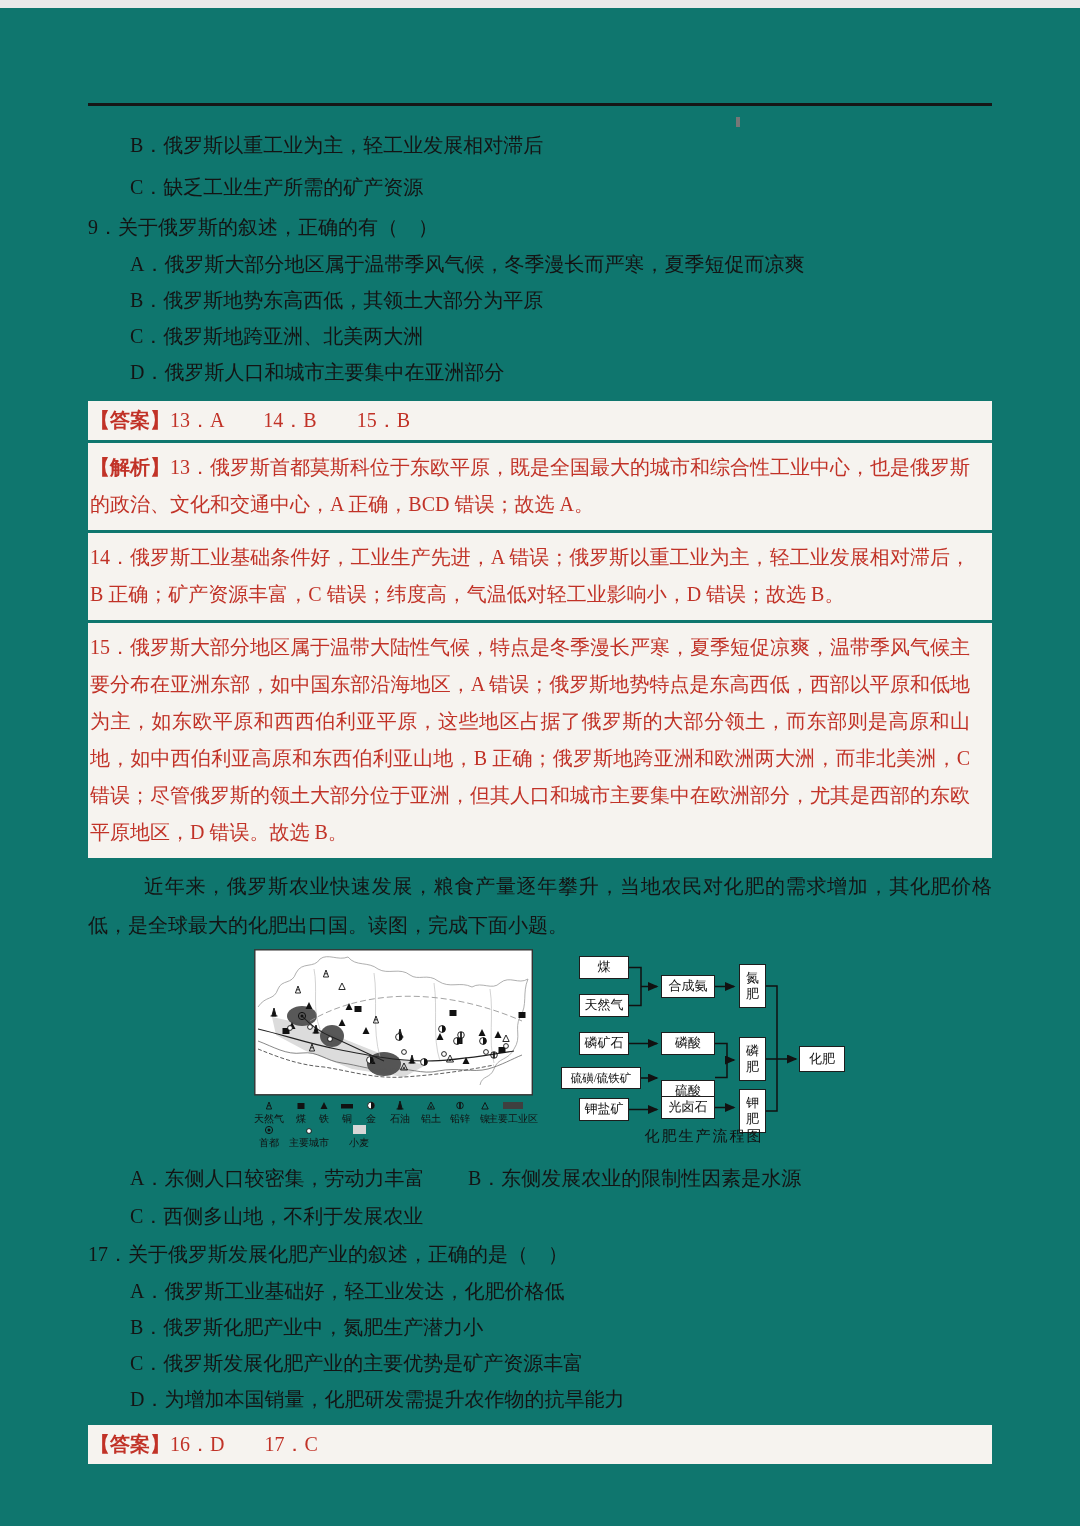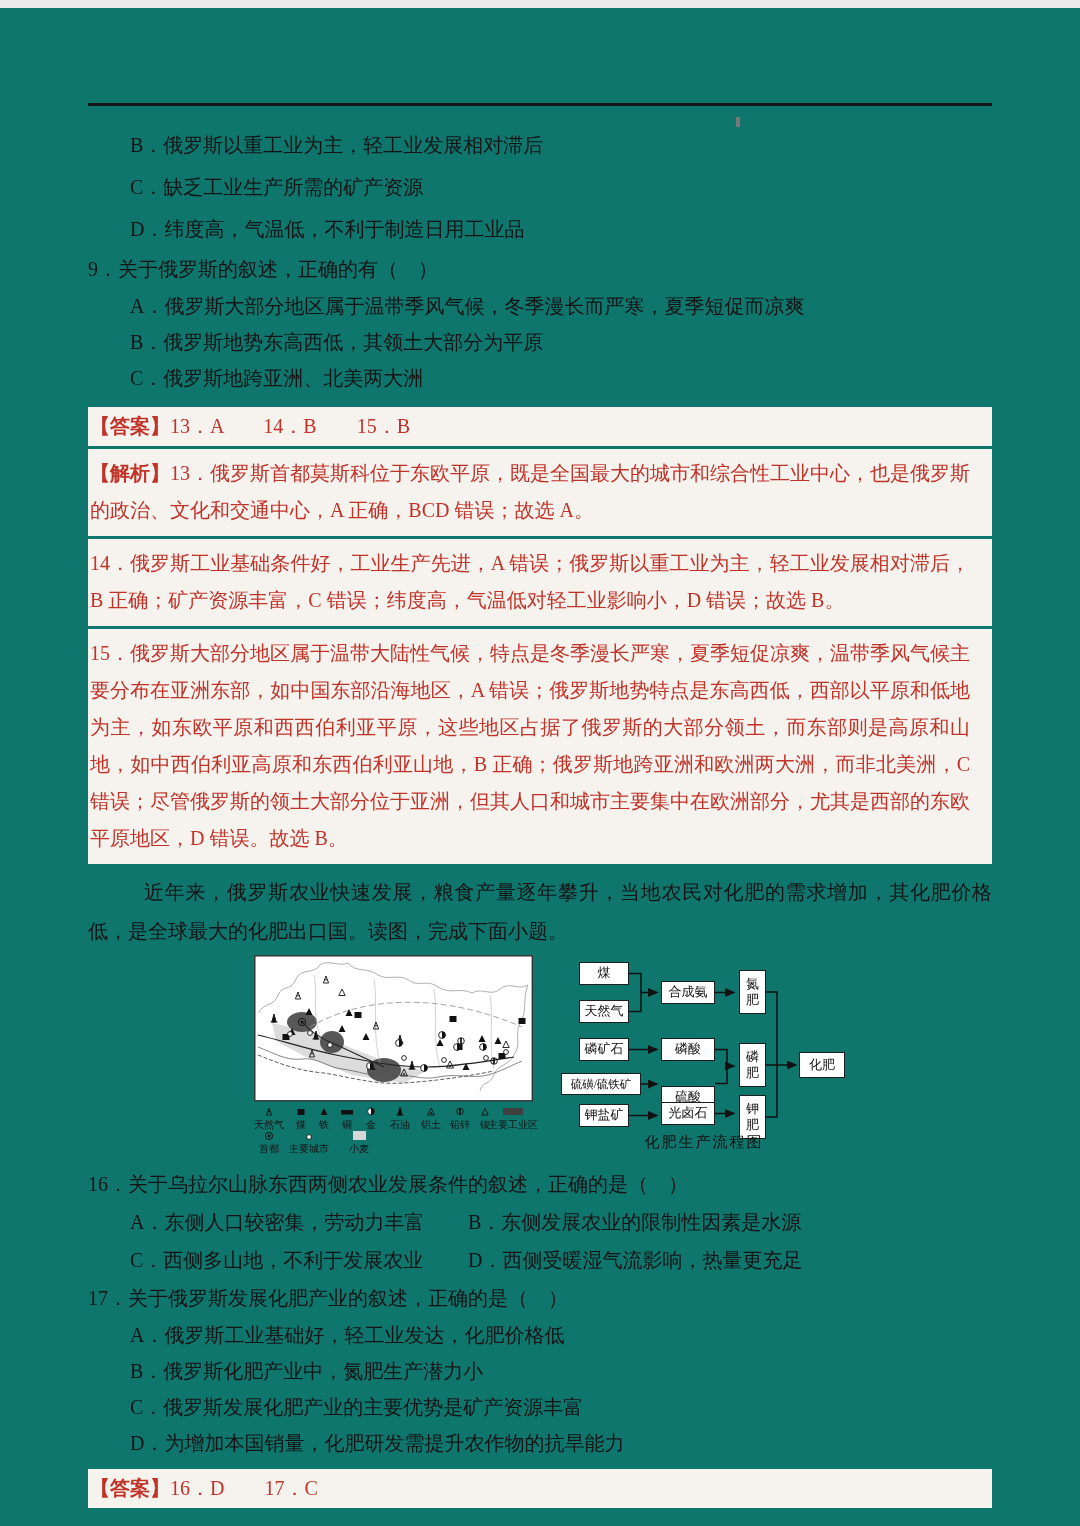--- a/index.html
+++ b/index.html
@@ -48,26 +48,26 @@
 <body>
 
 <div class="page">
   <div class="top-rule"></div>
   <div class="top-mark"></div>
 
   <div class="content">
 
     <div class="optline opt">B．俄罗斯以重工业为主，轻工业发展相对滞后</div>
     <div class="optline opt">C．缺乏工业生产所需的矿产资源</div>
-    <div class="optline opt">D．纬度高，气温低，不利于制造日用工业品</div>
 
     <div class="qline">9．关于俄罗斯的叙述，正确的有（　）</div>
     <div class="opt36 opt">A．俄罗斯大部分地区属于温带季风气候，冬季漫长而严寒，夏季短促而凉爽</div>
     <div class="opt36 opt">B．俄罗斯地势东高西低，其领土大部分为平原</div>
     <div class="opt36 opt">C．俄罗斯地跨亚洲、北美两大洲</div>
+    <div class="opt36 opt">D．俄罗斯人口和城市主要集中在亚洲部分</div>
 
     <div class="blk answer-line" style="margin-top:11px;">
       <span class="tag">【答案】</span><span>13．A　　14．B　　15．B</span>
     </div>
 
     <div class="blk">
       <span class="tag">【解析】</span><span>13．俄罗斯首都莫斯科位于东欧平原，既是全国最大的城市和综合性工业中心，也是俄罗斯的政治、文化和交通中心，A 正确，BCD 错误；故选 A。</span>
     </div>
     <div class="blk">
       <span>14．俄罗斯工业基础条件好，工业生产先进，A 错误；俄罗斯以重工业为主，轻工业发展相对滞后，B 正确；矿产资源丰富，C 错误；纬度高，气温低对轻工业影响小，D 错误；故选 B。</span>
@@ -254,28 +254,26 @@
         <div class="box" style="left:190px;top:88px;width:27px;height:44px;">磷肥</div>
         <div class="box" style="left:30px;top:149px;width:50px;height:23px;">钾盐矿</div>
         <div class="box" style="left:112px;top:147px;width:54px;height:23px;">光卤石</div>
         <div class="box" style="left:190px;top:140px;width:27px;height:44px;">钾肥</div>
         <div class="box" style="left:250px;top:97px;width:46px;height:26px;">化肥</div>
         <div class="caption">化肥生产流程图</div>
       </div>
     </div>
 
     <div class="q-section">
-      <div class="qline">16．关于乌拉尔山脉东西两侧农业发展条件的叙述，正确的是（　）</div>
       <div class="optcols">
         <div class="col1">A．东侧人口较密集，劳动力丰富</div>
         <div>B．东侧发展农业的限制性因素是水源</div>
       </div>
       <div class="optcols">
         <div class="col1">C．西侧多山地，不利于发展农业</div>
-        <div>D．西侧受暖湿气流影响，热量更充足</div>
       </div>
     </div>
 
     <div class="qline">17．关于俄罗斯发展化肥产业的叙述，正确的是（　）</div>
     <div class="opt36 opt">A．俄罗斯工业基础好，轻工业发达，化肥价格低</div>
     <div class="opt36 opt">B．俄罗斯化肥产业中，氮肥生产潜力小</div>
     <div class="opt36 opt">C．俄罗斯发展化肥产业的主要优势是矿产资源丰富</div>
     <div class="opt36 opt">D．为增加本国销量，化肥研发需提升农作物的抗旱能力</div>
 
     <div class="blk answer-line" style="margin-top:8px;">

